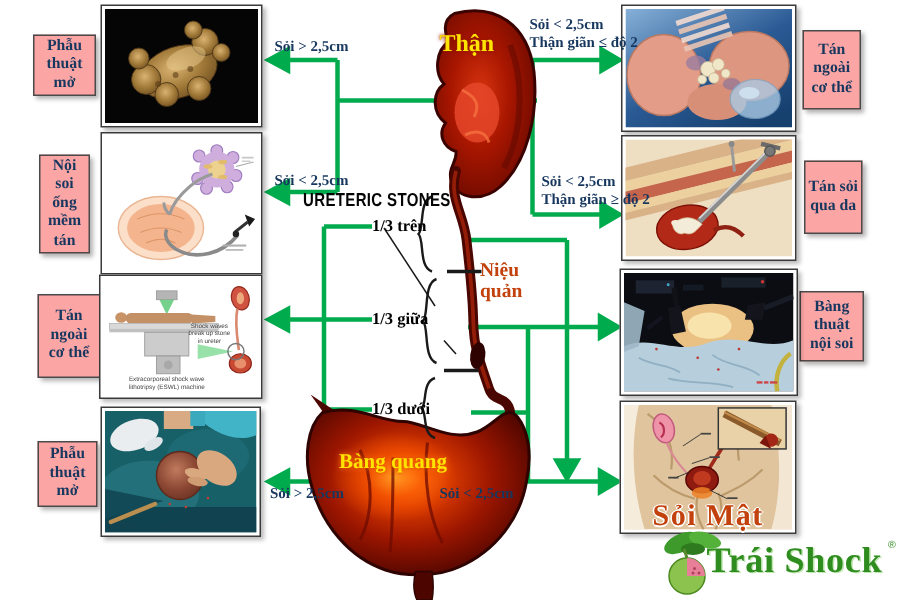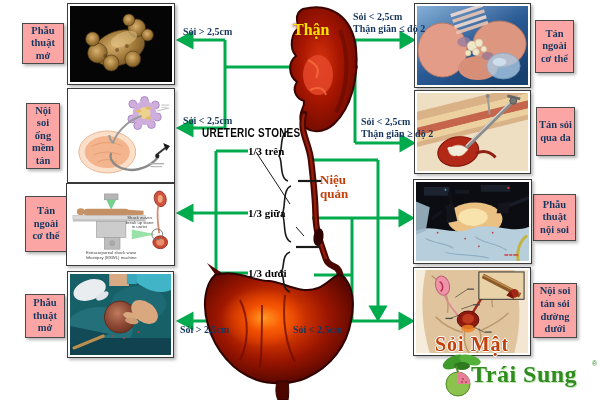--- a/index.html
+++ b/index.html
@@ -134,39 +134,39 @@
       <line x1="296" y1="247" x2="319" y2="247" stroke-width="2.2"></line>
     </g>
   </svg>
 
   <div id="kidney-label">Thận</div>
   <div id="heading">URETERIC STONES</div>
   <div class="third" style="left:248px;top:145px">1/3 trên</div>
   <div class="third" style="left:248px;top:207px">1/3 giữa</div>
   <div class="third" style="left:248px;top:267px">1/3 dưới</div>
   <div id="ureter-label">Niệu quản</div>
+  <div id="bladder-label">Bàng quang</div>
 
   <div class="cond" style="left:183px;top:26px">Sỏi &gt; 2,5cm</div>
   <div class="cond" style="left:183px;top:115px">Sỏi &lt; 2,5cm</div>
   <div class="cond" style="left:353px;top:11px">Sỏi &lt; 2,5cm
 Thận giãn ≤ độ 2</div>
   <div class="cond" style="left:361px;top:116px">Sỏi &lt; 2,5cm
 Thận giãn ≥ độ 2</div>
   <div class="cond" style="left:180px;top:324px">Sỏi &gt; 2,5cm</div>
   <div class="cond" style="left:293px;top:324px">Sỏi &lt; 2,5cm</div>
 
   <div class="lblbox" style="left:22px;top:23px;width:42px;height:41px">Phẫu thuật mở</div>
   <div class="lblbox" style="left:26px;top:103px;width:34px;height:66px">Nội soi ống mềm tán</div>
   <div class="lblbox" style="left:25px;top:196px;width:42px;height:56px">Tán ngoài cơ thể</div>
   <div class="lblbox" style="left:25px;top:294px;width:40px;height:44px">Phẫu thuật mở</div>
 
   <div class="lblbox" style="left:535px;top:20px;width:39px;height:53px">Tán ngoài cơ thể</div>
   <div class="lblbox" style="left:536px;top:107px;width:39px;height:49px">Tán sỏi qua da</div>
-  <div class="lblbox" style="left:533px;top:194px;width:43px;height:47px">Phẫu thuật nội soi</div>
-  <div class="lblbox" style="left:533px;top:283px;width:44px;height:55px">Nội soi tán sỏi đường dưới</div>
+  <div class="lblbox" style="left:533px;top:194px;width:43px;height:47px">Bàng thuật nội soi</div>
 
   <div class="imgbox" style="left:67px;top:3px;width:102px;height:76px">
     <svg width="102" height="76" viewBox="0 0 104 76" preserveAspectRatio="none">
       <rect width="104" height="76" fill="#050505"></rect>
       <radialGradient id="stoneGrad" cx="45%" cy="40%" r="70%">
         <stop offset="0%" stop-color="#d9b272"></stop>
           <stop offset="55%" stop-color="#a07938"></stop>
         <stop offset="100%" stop-color="#6b4a1f"></stop>
       </radialGradient>
       <g fill="url(#stoneGrad)" stroke="#4a3415" stroke-width=".6">
@@ -386,21 +386,21 @@
           <line x1="46" y1="40" x2="58" y2="36"></line>
       </g>
       <rect x="52" y="19" width="7" height="1.2" fill="#444"></rect>
       <rect x="30" y="49" width="7" height="1.2" fill="#444"></rect>
       <rect x="70" y="63" width="7" height="1.2" fill="#444"></rect>
       <rect x="58" y="35" width="7" height="1.2" fill="#444"></rect>
     </svg>
   </div>
 
   <div id="logo-line1">Sỏi Mật</div>
-  <div id="logo-line2">Trái Sung</div>
+  <div id="logo-line2">Trái Shock</div>
   <div id="logo-reg">®</div>
   <svg id="logo-fig" width="42" height="48" viewBox="0 0 42 48">
     <ellipse cx="14" cy="10" rx="12" ry="6" transform="rotate(-25 14 10)" fill="#3f9a2c"></ellipse>
     <ellipse cx="30" cy="8" rx="11" ry="5" transform="rotate(15 30 8)" fill="#54b13a"></ellipse>
     <ellipse cx="22" cy="14" rx="8" ry="4" fill="#2e7a1e"></ellipse>
     <line x1="18" y1="20" x2="16" y2="14" stroke="#5a8a2e" stroke-width="2"></line>
     <circle cx="18" cy="32" r="12" fill="#8cc24e" stroke="#4a8a20"></circle>
     <path d="M 18,32 L 18,20 A 12,12 0 0 1 30,32 Z" fill="#e87f98"></path>
     <circle cx="23" cy="27" r="1" fill="#b04058"></circle>
       <circle cx="26" cy="30" r="1" fill="#b04058"></circle>

